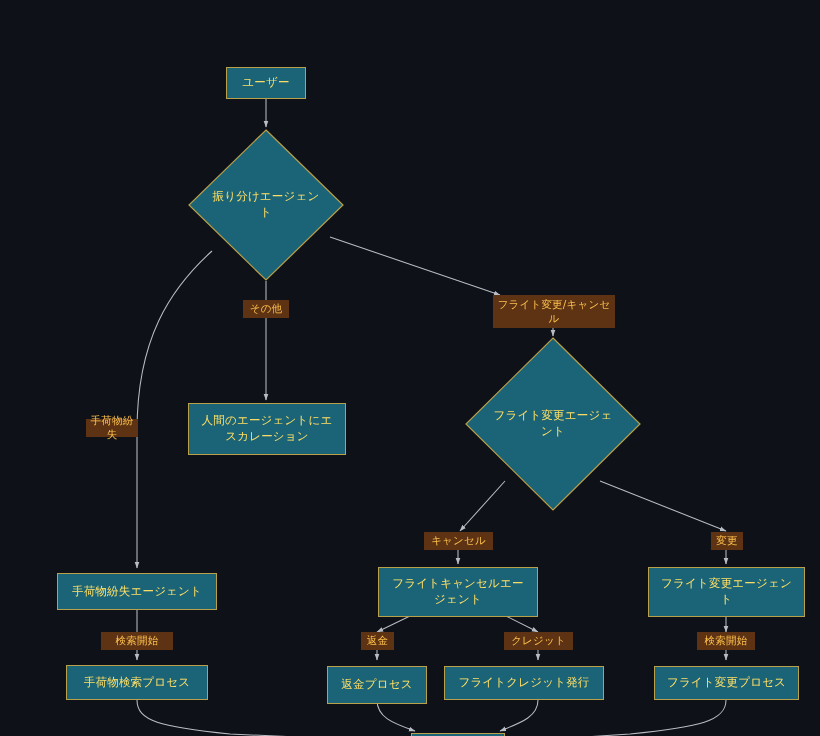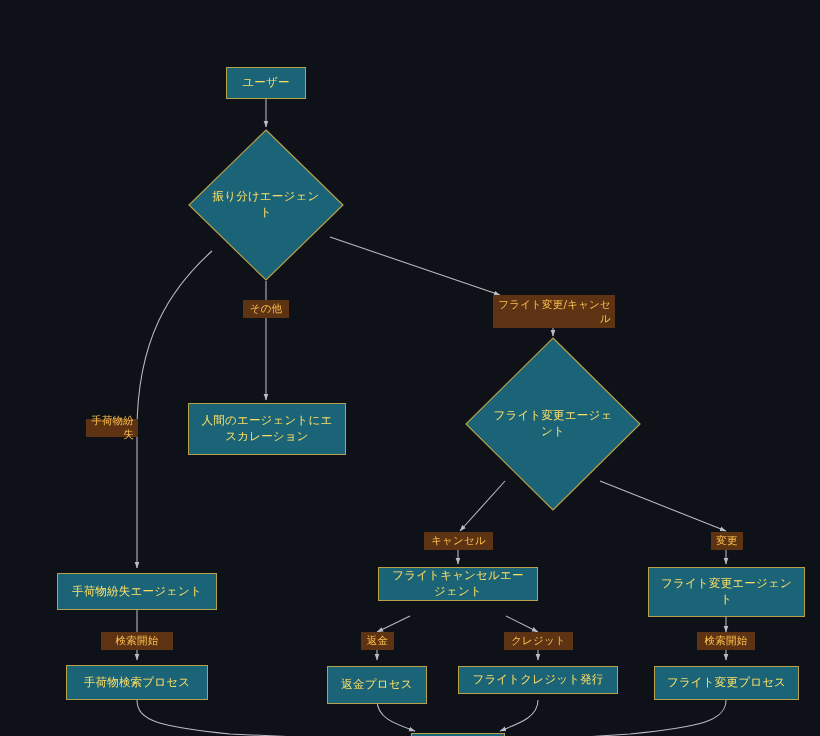--- a/index.html
+++ b/index.html
@@ -55,21 +55,21 @@
     z-index: 2;
     width: 72%;
   }
   .edge-label {
     position: absolute;
     box-sizing: border-box;
     background: #5d3313;
     color: #ffc14d;
     font-size: 10.5px;
     line-height: 1.3;
-    text-align: right;
+    text-align: center;
     padding: 2px 4px;
     letter-spacing: 0.2px;
     display: flex;
     align-items: center;
     justify-content: center;
   }
 </style>
 </head>
 <body>
 
@@ -142,29 +142,29 @@
     <span>手荷物検索プロセス</span>
   </div>
 
   <div class="node diamond-wrap" style="left:465px; top:298px; width:176px; height:174px;">
     <svg class="diamond-svg" viewBox="0 0 176 174" preserveAspectRatio="none">
       <polygon points="88,1 175,87 88,173 1,87" fill="#1b6377" stroke="#b9a04a" stroke-width="1.2"></polygon>
     </svg>
     <span class="diamond-label">フライト変更エージェント</span>
   </div>
 
-  <div class="node box" style="left:378px; top:528px; width:160px; height:34px;">
+  <div class="node box" style="left:378px; top:528px; width:160px; height:50px;">
     <span>フライトキャンセルエージェント</span>
   </div>
 
   <div class="node box" style="left:327px; top:627px; width:100px; height:38px;">
     <span>返金プロセス</span>
   </div>
 
-  <div class="node box" style="left:458px; top:627px; width:160px; height:28px;">
+  <div class="node box" style="left:444px; top:627px; width:160px; height:34px;">
     <span>フライトクレジット発行</span>
   </div>
 
   <div class="node box" style="left:648px; top:528px; width:157px; height:50px;">
     <span>フライト変更エージェント</span>
   </div>
 
   <div class="node box" style="left:654px; top:627px; width:145px; height:34px;">
     <span>フライト変更プロセス</span>
   </div>

